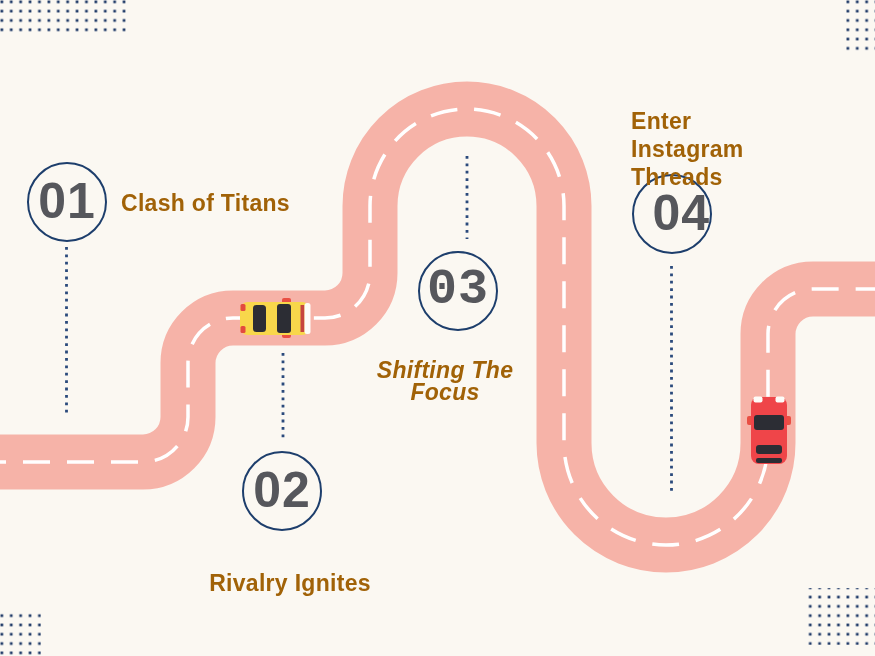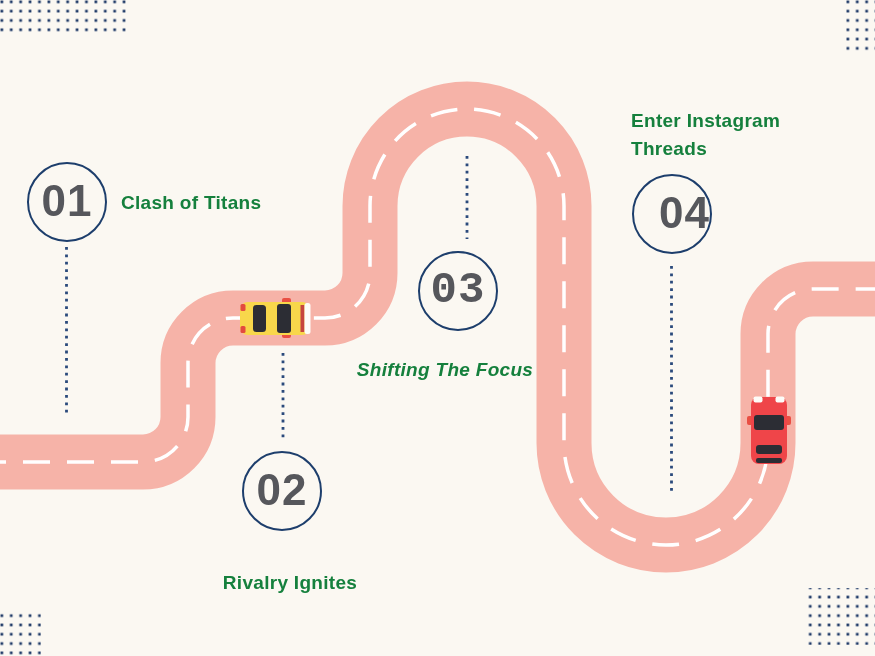--- a/index.html
+++ b/index.html
@@ -8,29 +8,29 @@
     position:relative;width:875px;height:656px;background:#fbf8f2;
     overflow:hidden;font-family:"Liberation Sans",sans-serif;
   }
   .layer{position:absolute;left:0;top:0;width:875px;height:656px;}
   .milestone{
     position:absolute;width:80px;height:80px;box-sizing:border-box;
     border:2px solid #1d3e6c;border-radius:50%;background:#fbf8f2;
     display:flex;align-items:center;justify-content:center;z-index:3;
   }
   .milestone .num{
-    font-size:44px;font-weight:700;color:#56575c;letter-spacing:1px;line-height:1;
+    font-size:50px;font-weight:700;color:#56575c;letter-spacing:1px;line-height:1;
     transform:translateY(-1px);
   }
   .c1{left:27px;top:162px;}
   .c2{left:242px;top:451px;}
   .c3{left:418px;top:251px;font-family:Liberation Mono, monospace;}
   .c4{left:632px;top:174px;justify-content:flex-end;}
   .label{
-    position:absolute;font-weight:700;font-size:19px;color:#15803d;
+    position:absolute;font-weight:700;font-size:23px;color:#a16207;
     letter-spacing:.3px;line-height:22px;z-index:3;
   }
   .l1{left:121px;top:192px;}
   .l2{left:200px;top:556px;width:180px;text-align:center;margin-top:16px;}
   .l3{left:353px;top:359px;width:184px;text-align:center;font-style:italic;}
   .l4{left:631px;top:107px;width:170px;line-height:28px;}
 </style>
 </head>
 <body>
 

